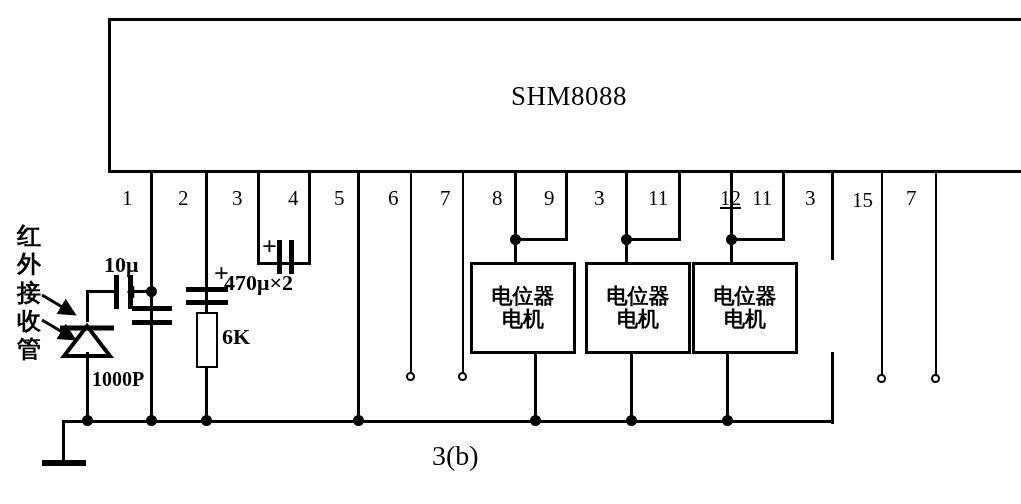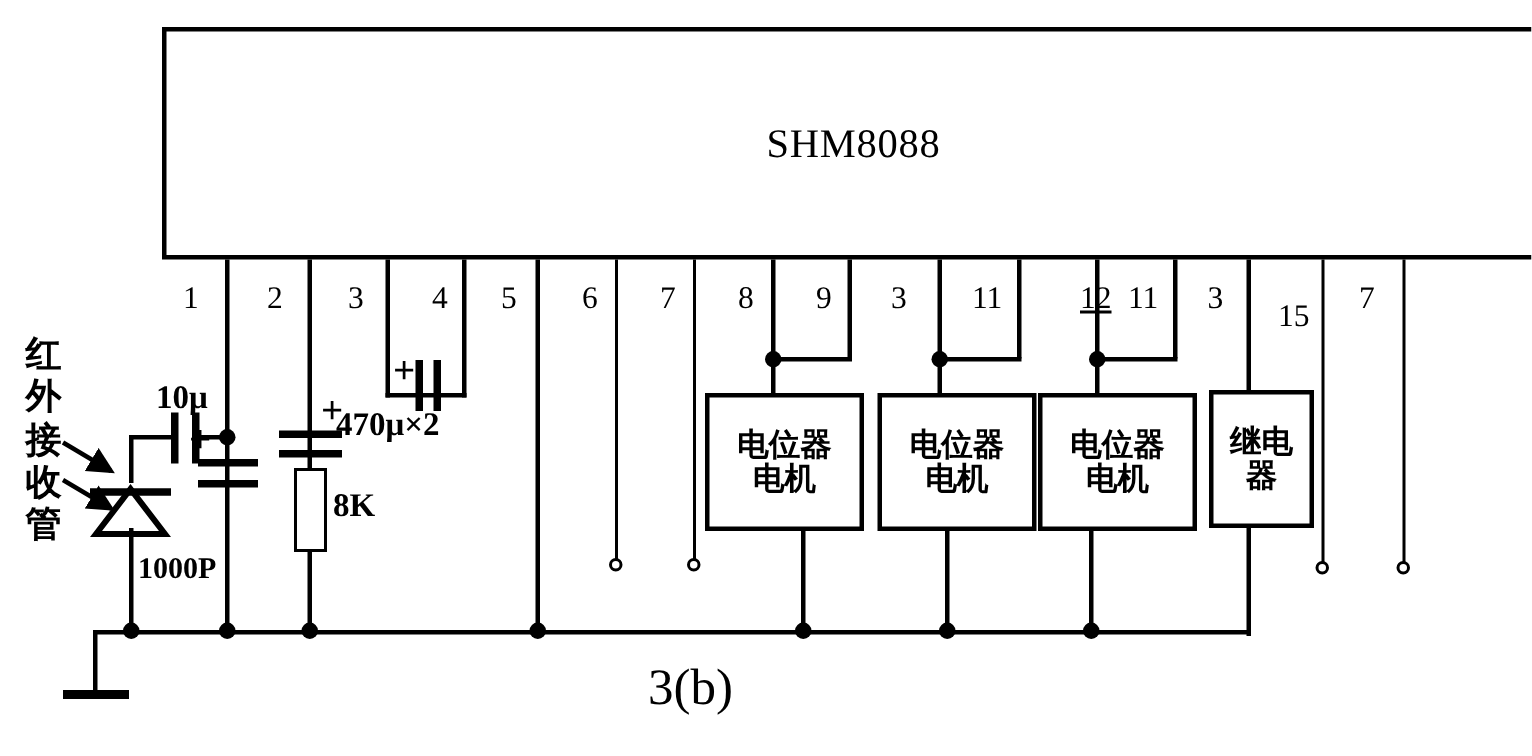--- a/index.html
+++ b/index.html
@@ -12,21 +12,21 @@
   .box{position:absolute;border:3px solid #000;background:#fff;box-sizing:border-box;}
   .box-thin{position:absolute;border:2px solid #000;background:#fff;box-sizing:border-box;}
   .dot{position:absolute;width:11px;height:11px;background:#000;border-radius:50%;}
   .term{position:absolute;width:9px;height:9px;border:2px solid #000;border-radius:50%;background:#fff;box-sizing:border-box;}
   .txt{position:absolute;white-space:nowrap;color:#000;}
   .pin{font-family:"Liberation Serif",serif;font-size:21px;}
   .iclabel{font-family:"Liberation Serif",serif;font-size:27px;letter-spacing:0.5px;}
   .cn{font-family:"DejaVu Sans",sans-serif;font-size:21px;font-weight:bold;line-height:1.08;text-align:center;}
   .cnv{font-family:"DejaVu Sans",sans-serif;font-size:24px;font-weight:bold;line-height:1.18;text-align:center;}
   .val{font-family:"Liberation Serif",serif;font-size:22px;font-weight:bold;}
-  .cap{font-family:"Liberation Serif",serif;font-size:34px;}
+  .cap{font-family:"Liberation Serif",serif;font-size:28px;}
   .boxtext{position:absolute;left:0;right:0;top:50%;transform:translateY(-50%);text-align:center;}
   .plate{position:absolute;background:#000;}
 </style>
 </head>
 <body>
 
 <div id="root">
 
   <div class="box" style="left:108px;top:18px;width:922px;height:155px;">
     <div class="boxtext iclabel">SHM8088</div>
@@ -56,21 +56,21 @@
   <div class="txt pin" style="left:334px;top:186px;">5</div>
   <div class="txt pin" style="left:388px;top:186px;">6</div>
   <div class="txt pin" style="left:440px;top:186px;">7</div>
   <div class="txt pin" style="left:492px;top:186px;">8</div>
   <div class="txt pin" style="left:544px;top:186px;">9</div>
   <div class="txt pin" style="left:594px;top:186px;">3</div>
   <div class="txt pin" style="left:648px;top:186px;">11</div>
   <div class="txt pin" style="left:720px;top:186px;text-decoration:underline;">12</div>
   <div class="txt pin" style="left:752px;top:186px;">11</div>
   <div class="txt pin" style="left:805px;top:186px;">3</div>
-  <div class="txt pin" style="left:852px;top:198px;">15</div>
+  <div class="txt pin" style="left:852px;top:188px;">15</div>
   <div class="txt pin" style="left:906px;top:186px;">7</div>
 
   <div class="txt cnv" style="left:14px;top:222px;width:30px;">
     <div>红</div>
     <div>外</div>
     <div>接</div>
     <div>收</div>
     <div>管</div>
   </div>
 
@@ -104,21 +104,21 @@
   <div class="plate" style="left:132px;top:306px;width:40px;height:5px;"></div>
   <div class="plate" style="left:132px;top:320px;width:40px;height:5px;"></div>
   <div class="txt val" style="left:126px;top:278px;font-size:26px;">+</div>
   <div class="txt val" style="left:92px;top:368px;font-size:20px;">1000P</div>
 
   <div class="plate" style="left:186px;top:287px;width:42px;height:5px;"></div>
   <div class="plate" style="left:186px;top:300px;width:42px;height:5px;"></div>
   <div class="txt val" style="left:214px;top:259px;font-size:26px;">+</div>
 
   <div class="box-thin" style="left:196px;top:312px;width:22px;height:56px;"></div>
-  <div class="txt val" style="left:222px;top:324px;">8K</div>
+  <div class="txt val" style="left:222px;top:324px;">6K</div>
 
   <div class="ln h" style="left:257px;top:262px;width:54px;"></div>
   <div class="plate" style="left:277px;top:240px;width:5px;height:34px;"></div>
   <div class="plate" style="left:289px;top:240px;width:5px;height:34px;"></div>
   <div class="txt val" style="left:262px;top:232px;font-size:26px;">+</div>
   <div class="txt val" style="left:224px;top:270px;">470μ×2</div>
 
   <div class="term" style="left:406px;top:372px;"></div>
   <div class="term" style="left:458px;top:372px;"></div>
 
@@ -148,26 +148,20 @@
   <div class="ln h" style="left:730px;top:238px;width:55px;"></div>
   <div class="ln v" style="left:730px;top:238px;height:24px;"></div>
   <div class="box" style="left:692px;top:262px;width:106px;height:92px;">
     <div class="boxtext cn">
       <div>电位器</div>
       <div>电机</div>
     </div>
   </div>
   <div class="ln v" style="left:726px;top:354px;height:70px;"></div>
 
-  <div class="box" style="left:806px;top:260px;width:70px;height:92px;">
-    <div class="boxtext cn">
-      <div style="display:inline;">继</div><div style="display:inline;">电</div>
-      <div>器</div>
-    </div>
-  </div>
   <div class="ln v" style="left:831px;top:352px;height:72px;"></div>
 
   <div class="term" style="left:877px;top:374px;"></div>
   <div class="term" style="left:931px;top:374px;"></div>
 
   <div class="ln h" style="left:62px;top:420px;width:770px;"></div>
   <div class="ln v" style="left:62px;top:420px;height:42px;"></div>
   <div class="plate" style="left:42px;top:460px;width:44px;height:6px;"></div>
 
   <div class="dot" style="left:82px;top:415px;"></div>

